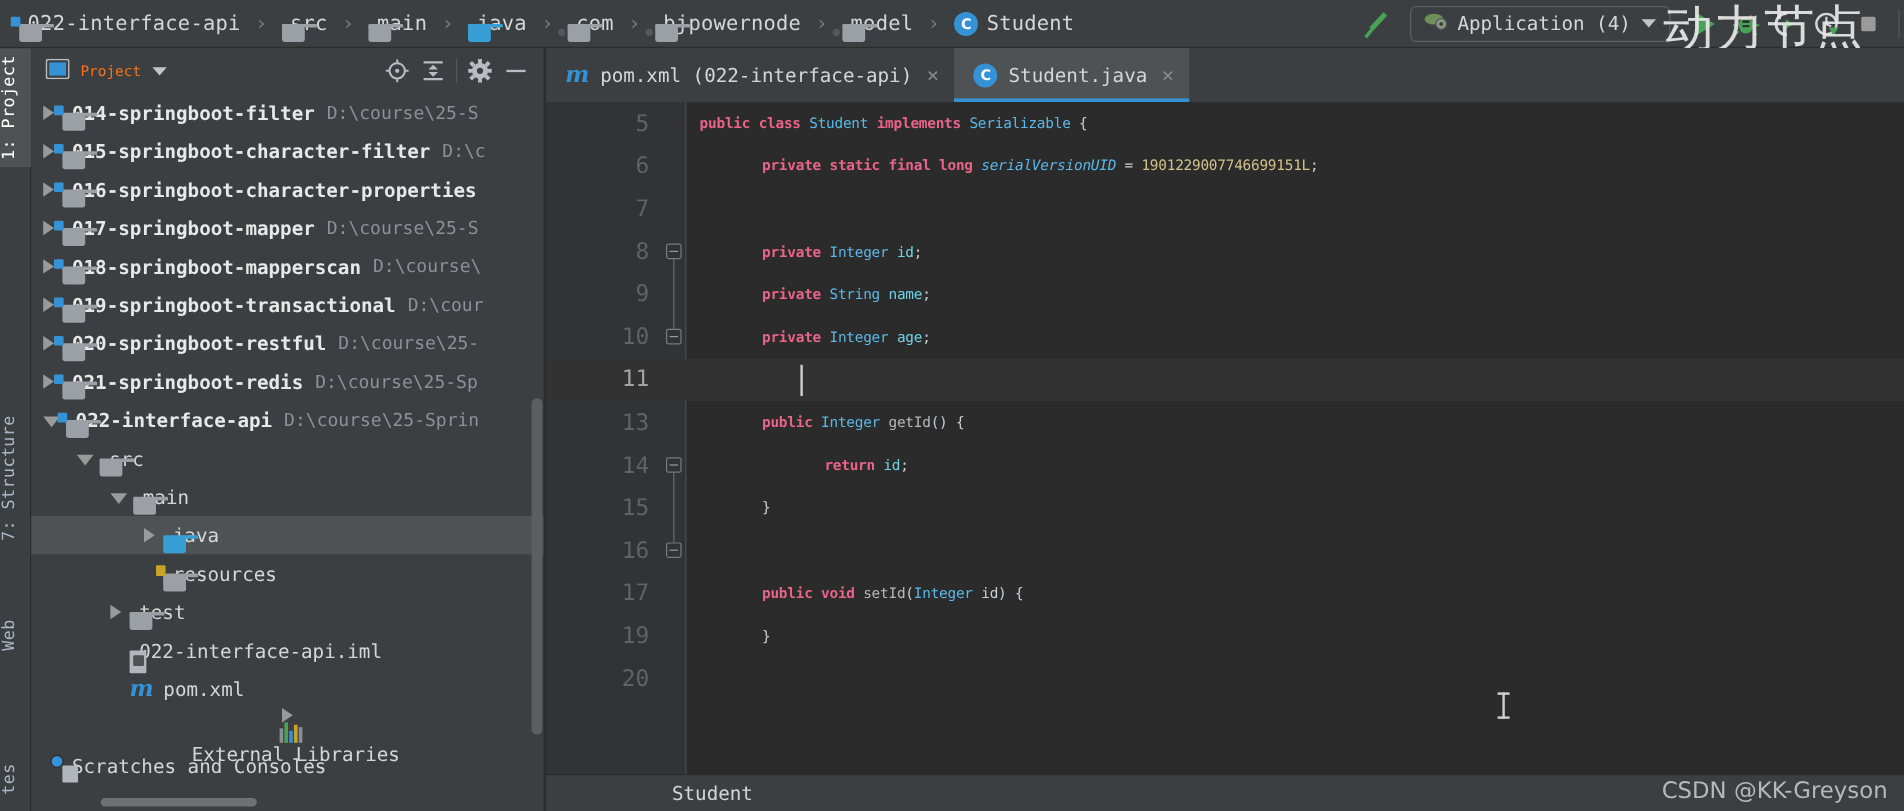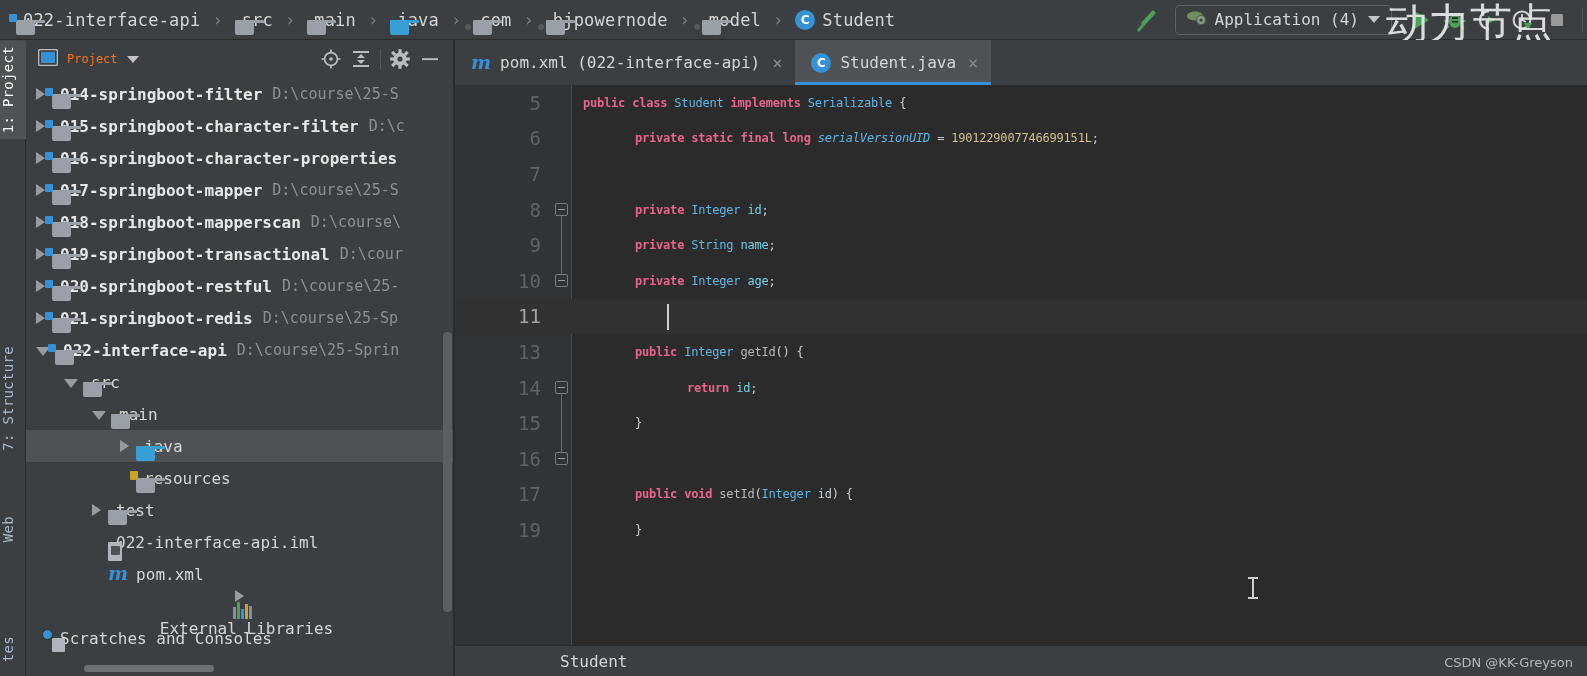--- a/index.html
+++ b/index.html
@@ -226,21 +226,21 @@
   .status-crumb {
     position: absolute; left: 0; bottom: 0; width: 100%; height: 31px;
     background: #3c3f41; border-top: 1px solid #2b2b2b;
     display: flex; align-items: center; padding-left: 105px;
   }
   .status-crumb .sc {
     font-size: 16px; color: #d6d6d6; font-family: "DejaVu Sans Mono", monospace;
   }
   .csdn {
     position: absolute; right: 14px; bottom: 6px;
-    font-size: 13px; color: #b8b8b8;
+    font-size: 19px; color: #b8b8b8;
     font-family: "DejaVu Sans", sans-serif;
   }
 </style>
 </head>
 <body>
 
 <div id="app">
 
   <div class="toolbar">
     <div class="crumbs" id="crumbs">
@@ -583,20 +583,24 @@
             <span class="ln-code" style="left: 128px;"></span>
           </div>
           <div class="ln">
             <span class="ln-num">17</span>
             <span class="ln-code" style="left: 180px;"><span class="kw2">public</span><span class="pl"> </span><span class="kw2">void</span><span class="pl"> </span><span class="mth">setId</span><span class="pl">(</span><span class="typ">Integer</span><span class="pl"> id) {</span></span>
           </div>
           <div class="ln">
             <span class="ln-num">19</span>
             <span class="ln-code" style="left: 180px;"><span class="pl">}</span></span>
           </div>
+          <div class="ln">
+            <span class="ln-num">20</span>
+            <span class="ln-code" style="left: 128px;"></span>
+          </div>
         </div>
       <div class="caret-bar" id="caretbar" style="top: 218.6px; left: 212px;"></div>
       <div class="mouse-caret"></div>
     <div class="fold-mark" style="top: 117.8px;"></div>
         <div class="fold-mark" style="top: 189px;"></div>
         <div class="fold-line" style="top: 130.8px; height: 58.2px;"></div>
         <div class="fold-mark" style="top: 295.8px;"></div>
         <div class="fold-mark" style="top: 367px;"></div>
         <div class="fold-line" style="top: 308.8px; height: 58.2px;"></div>
       </div>

